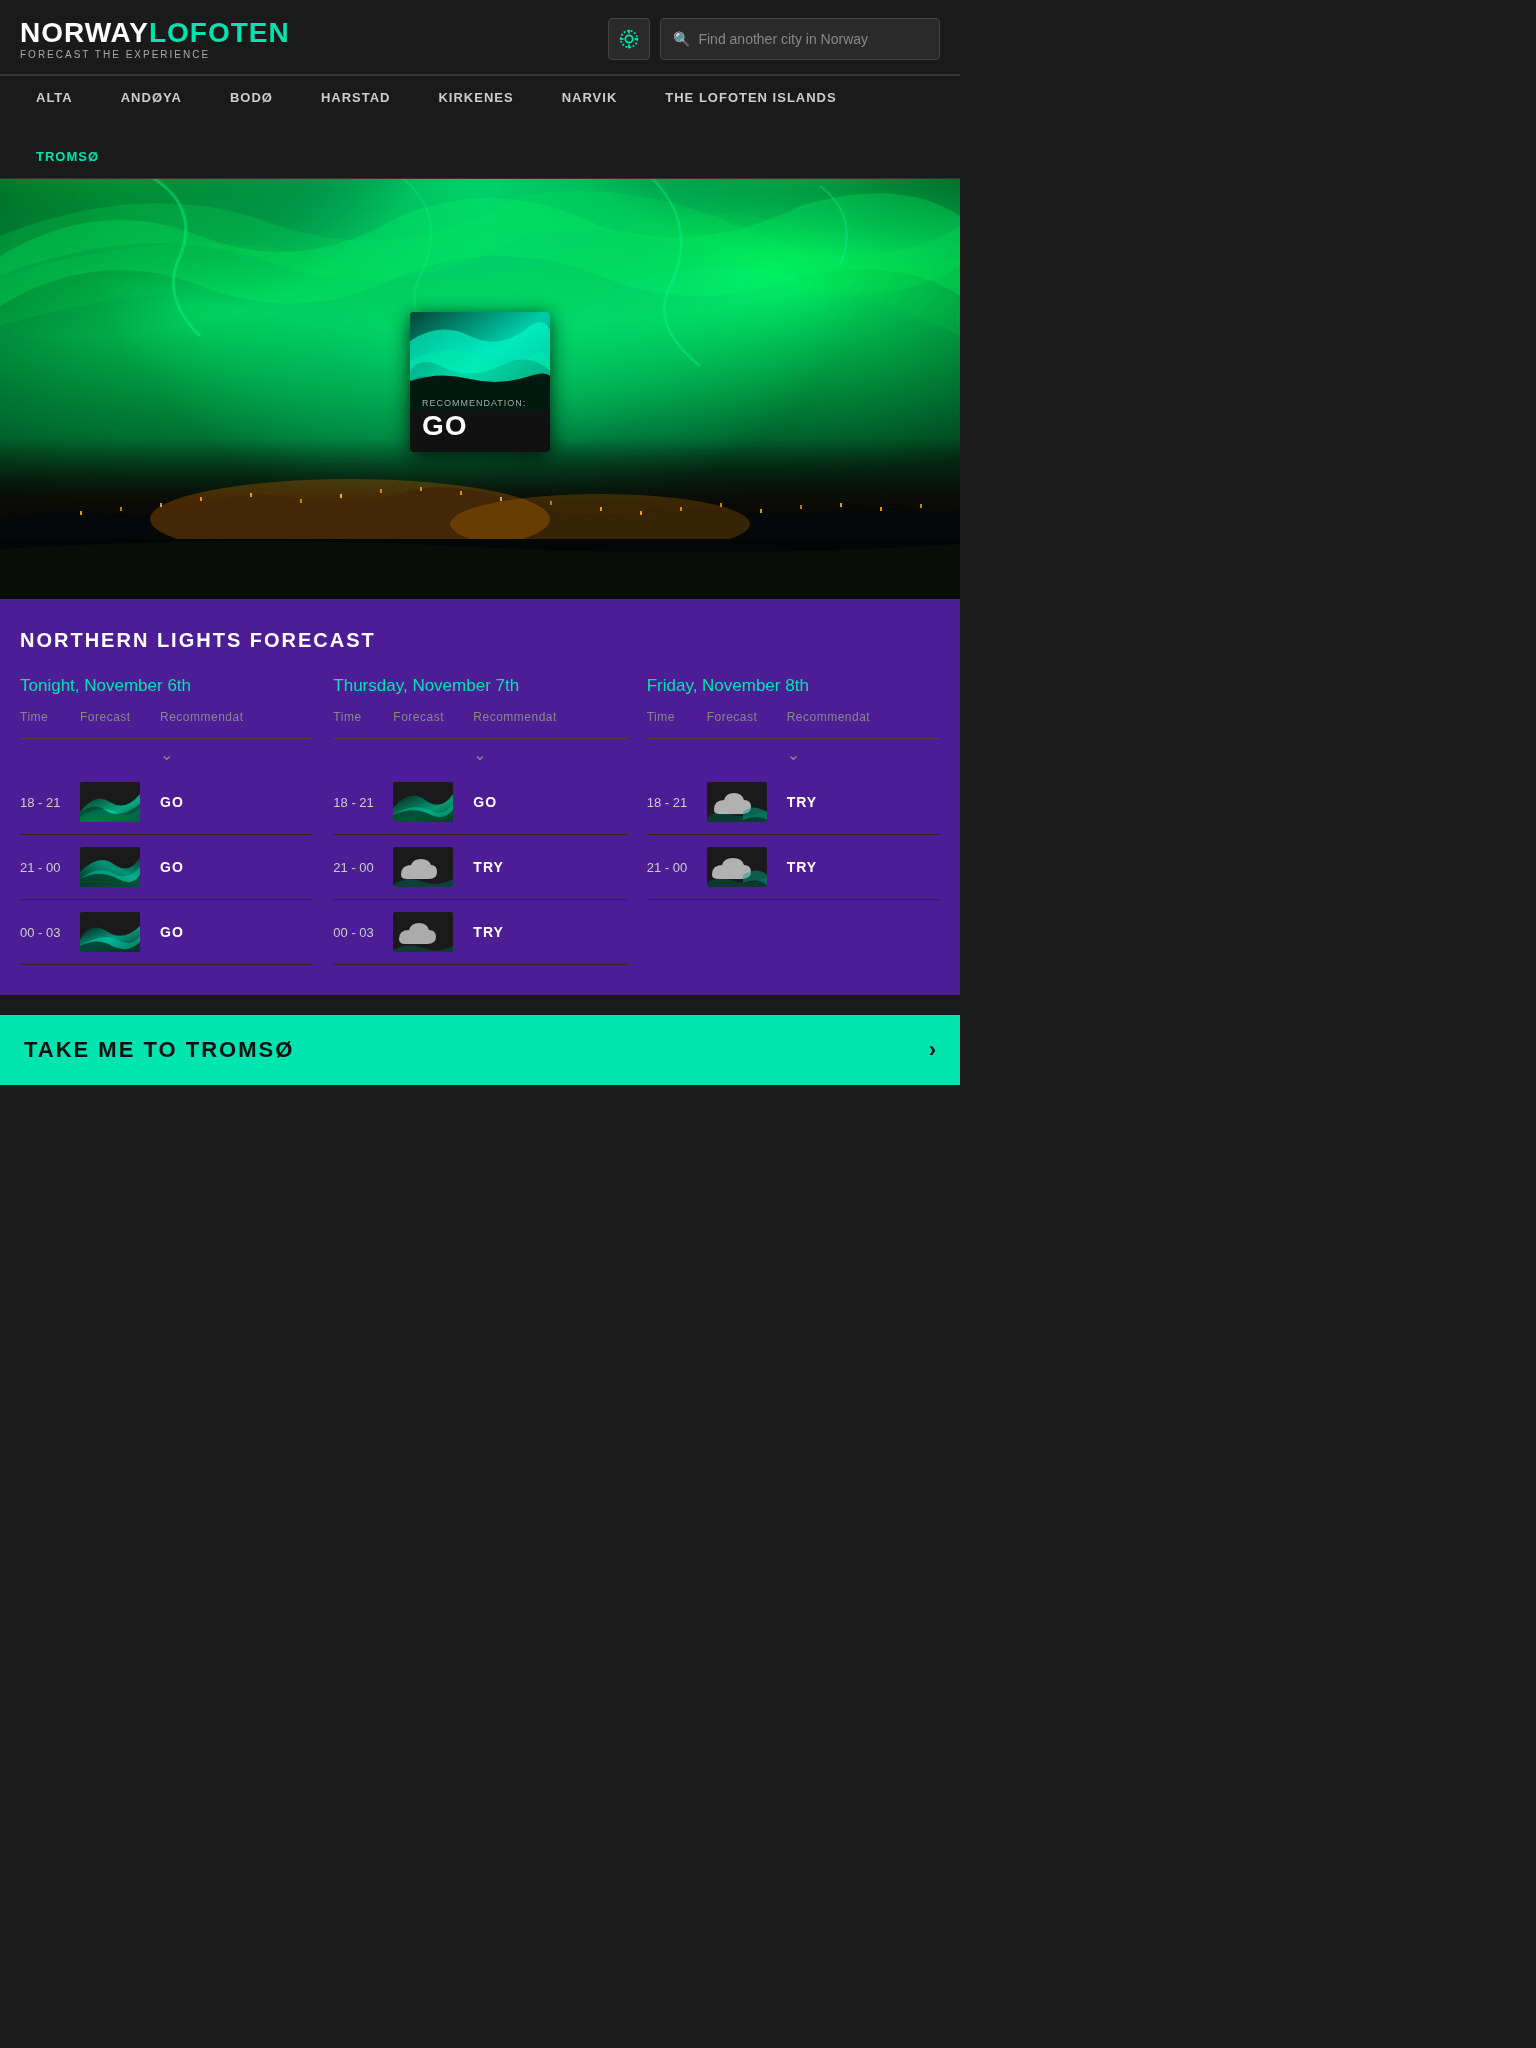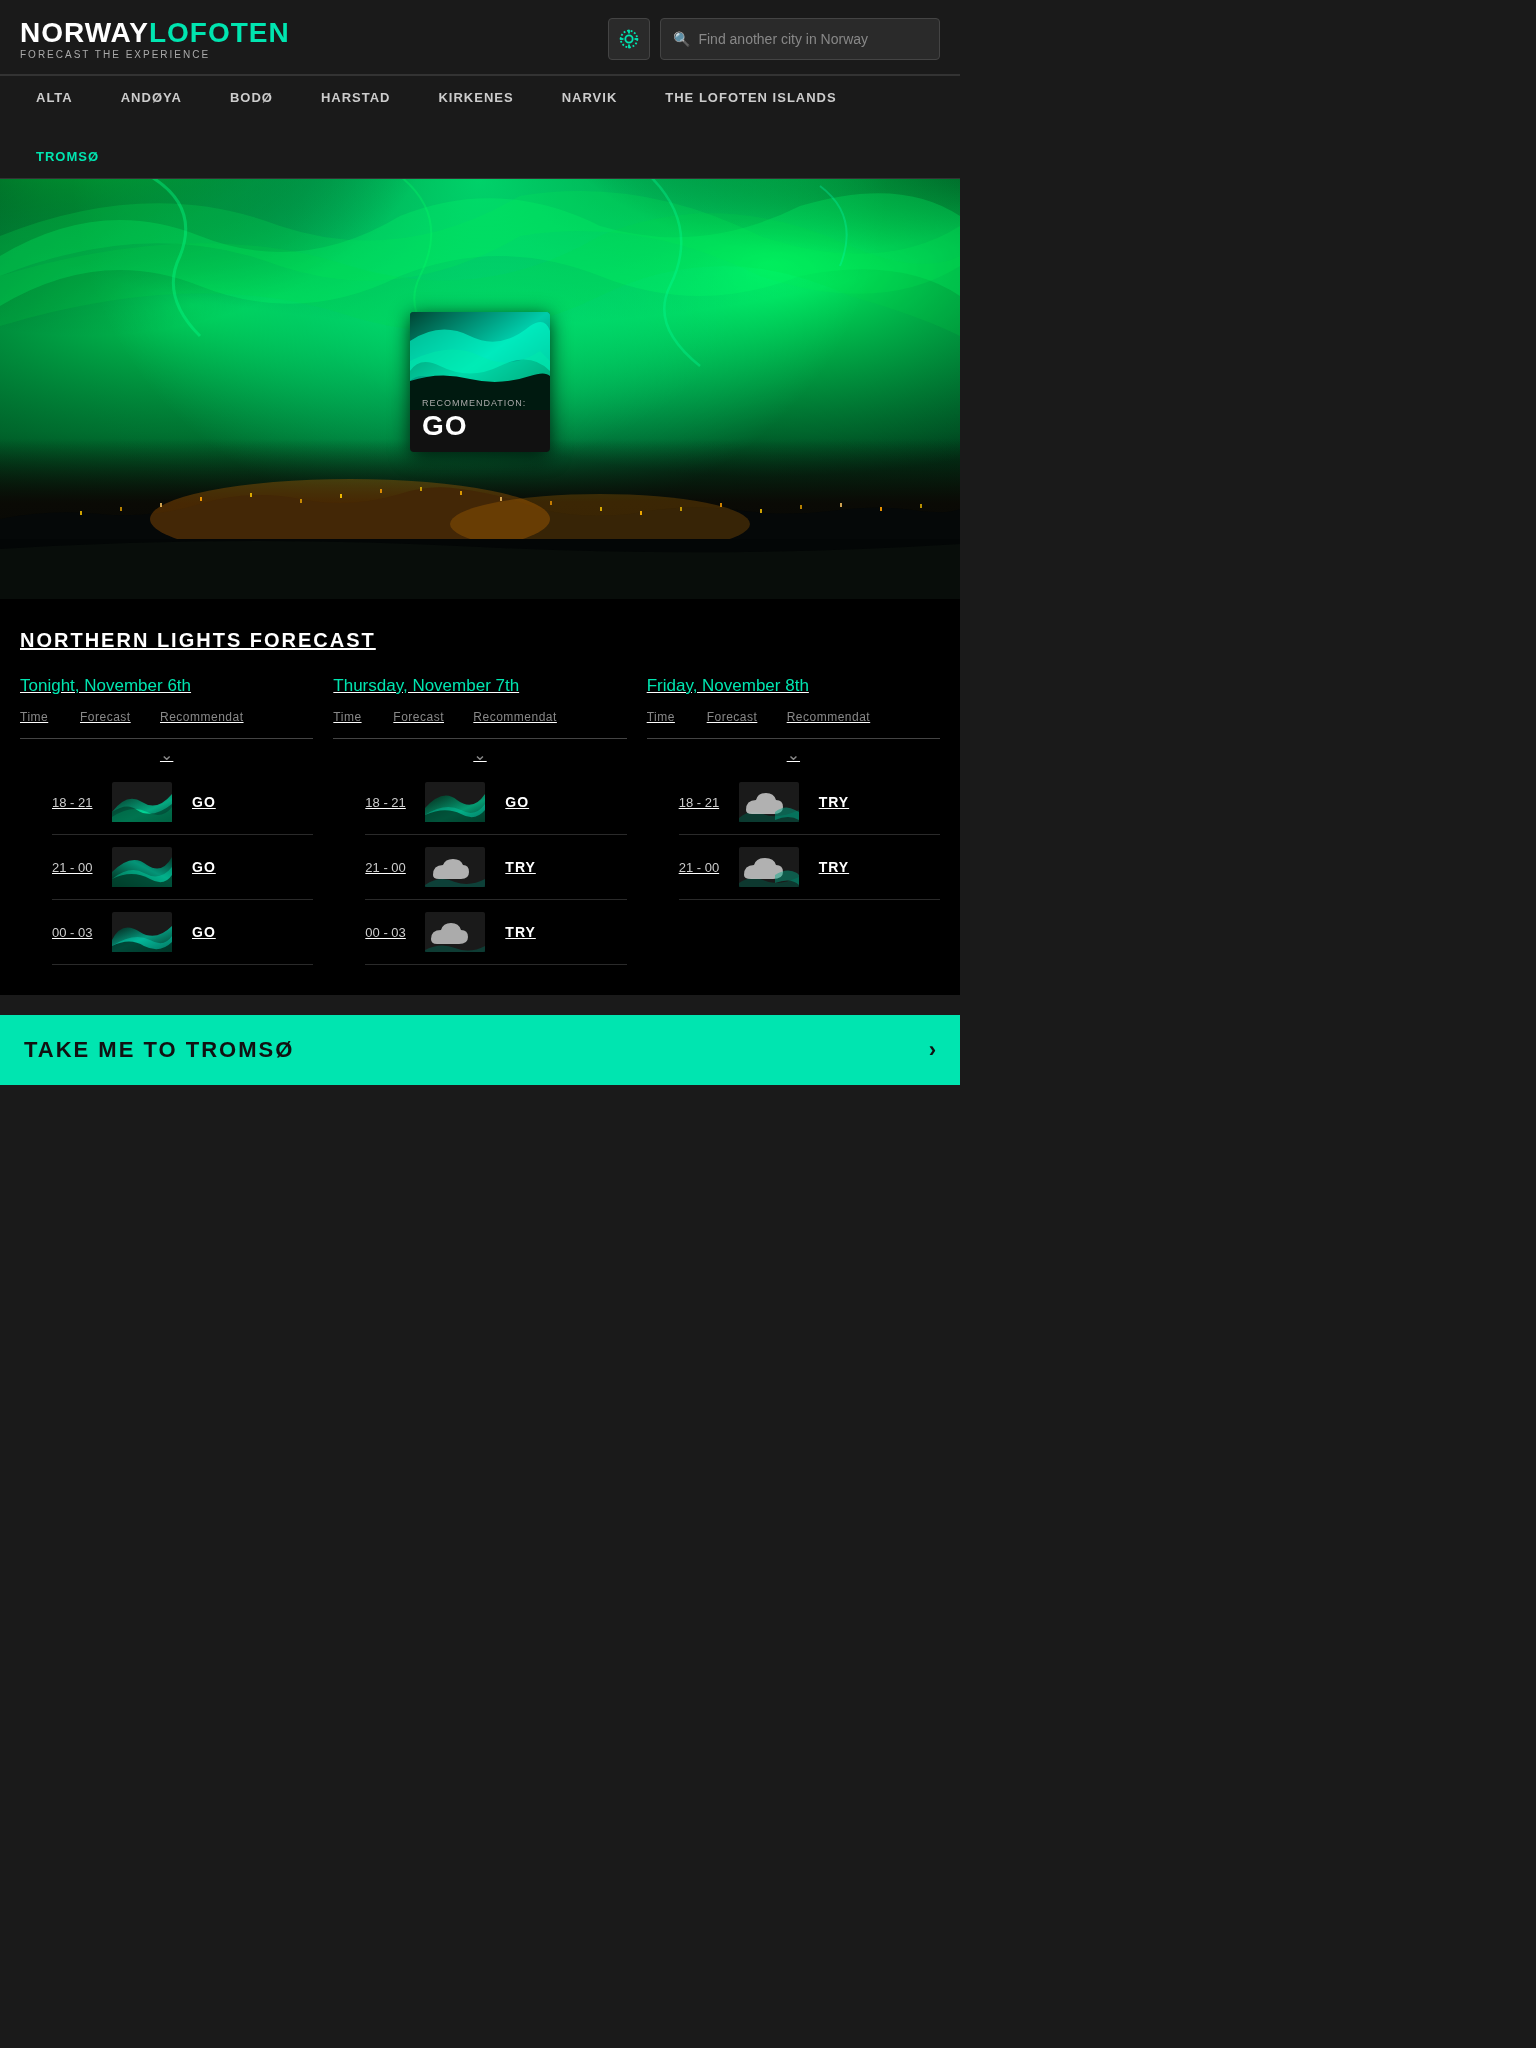--- a/index.html
+++ b/index.html
@@ -185,23 +185,22 @@
       position: relative;
       z-index: 2;
       font-size: 28px;
       font-weight: 900;
       color: #fff;
       letter-spacing: 1px;
     }
 
     
     .forecast-section {
-      background: #000000;
+      background: #4c1d95;
       padding: 30px 20px 30px 20px;
-      text-decoration: underline;
     }
     .forecast-title {
       font-size: 20px;
       font-weight: 700;
       letter-spacing: 2px;
       color: #fff;
       margin-bottom: 24px;
       text-transform: uppercase;
     }
     .forecast-grid {
@@ -235,21 +234,20 @@
       color: #888;
       font-size: 16px;
       cursor: pointer;
     }
     .day-row {
       display: grid;
       grid-template-columns: 60px 80px 90px;
       align-items: center;
       padding: 12px 0;
       border-bottom: 1px solid #2a2a2a;
-      margin-left: 32px;
     }
     .row-time {
       font-size: 13px;
       color: #ccc;
     }
     .row-forecast {
       display: flex;
       align-items: center;
     }
     .forecast-icon {

